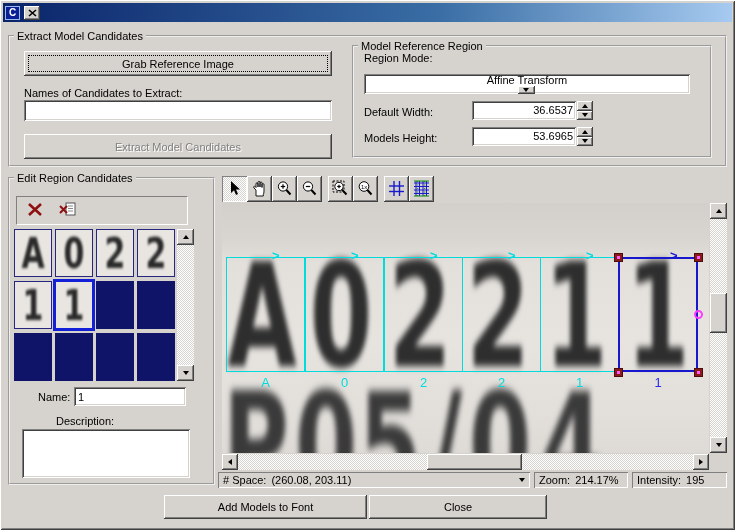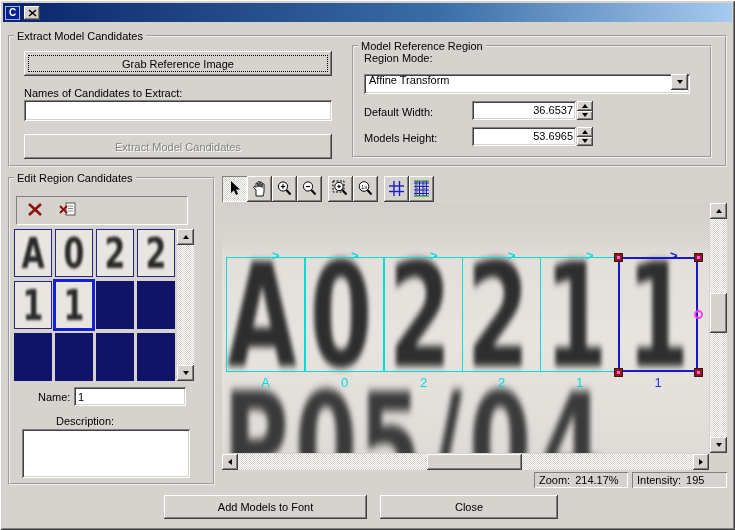--- a/index.html
+++ b/index.html
@@ -24,22 +24,22 @@
          box-shadow: inset -1px -1px 0 #404040, inset 1px 1px 0 #fff, inset -2px -2px 0 #808080, inset 2px 2px 0 #d6d3ce;
          font-size:11px; cursor:default; }
   .btn.focus::after { content:""; position:absolute; inset:4px; border:1px dotted #000; }
   .btn.disabled { color:#808080; text-shadow:1px 1px 0 #fff; }
   input.txt { position:absolute; background:#fff; border:none; outline:none; font-family:"Liberation Sans",sans-serif;
               font-size:11px; padding:3px 4px;
               box-shadow: inset 1px 1px 0 #808080, inset -1px -1px 0 #fff, inset 2px 2px 0 #404040, inset -2px -2px 0 #d6d3ce; }
   textarea.txt { position:absolute; background:#fff; border:none; outline:none; resize:none;
                  font-family:"Liberation Sans",sans-serif; font-size:11px; padding:3px 4px;
                  box-shadow: inset 1px 1px 0 #808080, inset -1px -1px 0 #fff, inset 2px 2px 0 #404040, inset -2px -2px 0 #d6d3ce; }
-  .combo { position:absolute; background:#fff; display:flex; 
-           box-shadow: inset 1px 1px 0 #808080, inset -1px -1px 0 #fff, inset 2px 2px 0 #404040, inset -2px -2px 0 #d6d3ce; }
+  .combo { position:absolute; background:#fff; display:flex; align-items:center;
+           box-shadow: inset 1px 1px 0 #808080, inset -1px -1px 0 #fff, inset 2px 2px 0 #404040, inset -2px -2px 0 #d6d3ce; flex-direction: column; }
   .combo .val { flex:1; padding:0 5px; }
   .drop-btn { width:17px; height:16px; margin-right:2px; background:#d6d3ce; display:flex; align-items:center; justify-content:center;
               box-shadow: inset -1px -1px 0 #404040, inset 1px 1px 0 #fff, inset -2px -2px 0 #808080, inset 2px 2px 0 #d6d3ce; }
   .spinbox { position:absolute; display:flex; }
   .spin-val { width:104px; height:19px; background:#fff; text-align:right; padding:3px 3px 0 16px;
               box-shadow: inset 1px 1px 0 #808080, inset -1px -1px 0 #fff, inset 2px 2px 0 #404040, inset -2px -2px 0 #d6d3ce; }
   .spin-btns { width:16px; height:19px; display:flex; flex-direction:column; margin-left:1px; }
   .sbtn { flex:1; background:#d6d3ce; display:flex; align-items:center; justify-content:center;
           box-shadow: inset -1px -1px 0 #404040, inset 1px 1px 0 #fff, inset -2px -2px 0 #808080, inset 2px 2px 0 #d6d3ce; }
   .tri-up { width:0; height:0; border-left:3px solid transparent; border-right:3px solid transparent; border-bottom:4px solid #000; }
@@ -260,31 +260,36 @@
         <span class="tri-left"></span>
       </div>
     <div class="track">
       <div class="sb-thumb" style="top:0;height:16px;left:189px;width:95px;"></div>
     </div>
     <div class="sb-arrow">
         <span class="tri-right"></span>
       </div>
   </div>
 
+  <div class="status" style="left:218px;width:312px;">
+    <span># Space:</span>
+    <span>(260.08, 203.11)</span>
+    <span style="margin-left:auto;" class="tri-down"></span>
+  </div>
   <div class="status" style="left:534px;width:94px;">
     <span>Zoom:</span>
     <span>214.17%</span>
   </div>
   <div class="status" style="left:632px;width:95px;">
     <span>Intensity:</span>
     <span>195</span>
   </div>
 
   <div class="btn" style="left:164px;top:495px;width:203px;height:24px;">Add Models to Font</div>
-  <div class="btn" style="left:380px;top:495px;width:178px;height:24px;">Close</div>
+  <div class="btn" style="left:369px;top:495px;width:178px;height:24px;">Close</div>
 
 <div class="tbtn pressed" style="left: 222px;">
       <span><svg width="17" height="17" viewBox="0 0 17 17">
           <path d="M5 1 L5 13 L8 10.2 L10 15 L12 14.1 L10 9.4 L14 9.4 Z" fill="#000"></path>
         </svg></span>
     </div>
     <div class="tbtn" style="left: 247px;">
       <span><svg width="17" height="17" viewBox="0 0 17 17">
           <path d="M5 16 L5 10 L3 8 Q2 6.5 3.5 6 L5 7.5 L5 4 Q5 2.8 6 2.8 Q7 2.8 7 4 L7 7 L7 2.5 Q7 1.4 8 1.4 Q9 1.4 9 2.5 L9 7 L9 3 Q9 2 10 2 Q11 2 11 3.2 L11 7.5 L11 4.5 Q11 3.6 12 3.6 Q13 3.6 13 4.8 L13 11 Q13 13.5 12.3 14.5 L12.3 16 Z" fill="#fff" stroke="#000" stroke-width="0.9"></path>
         </svg></span>

